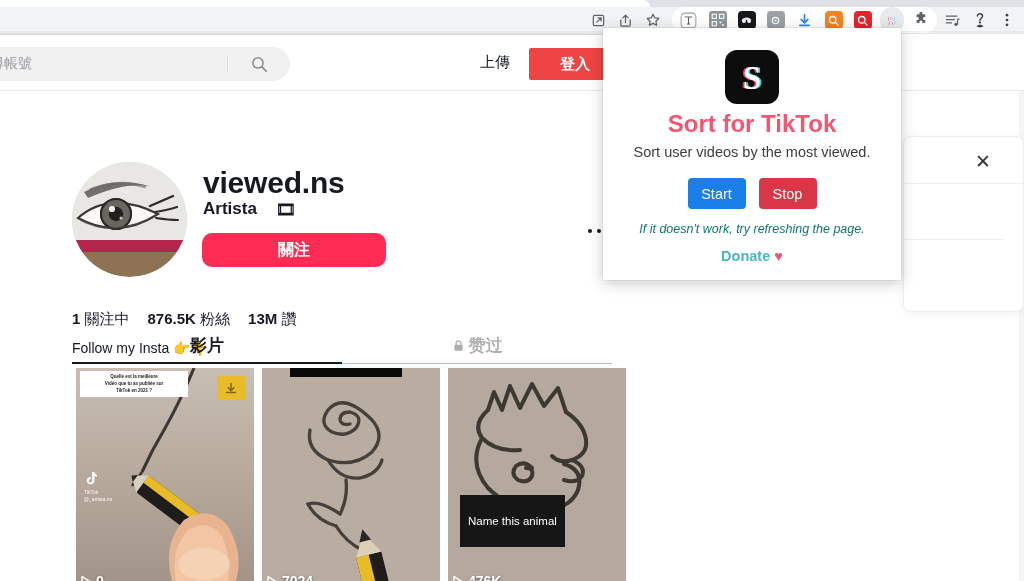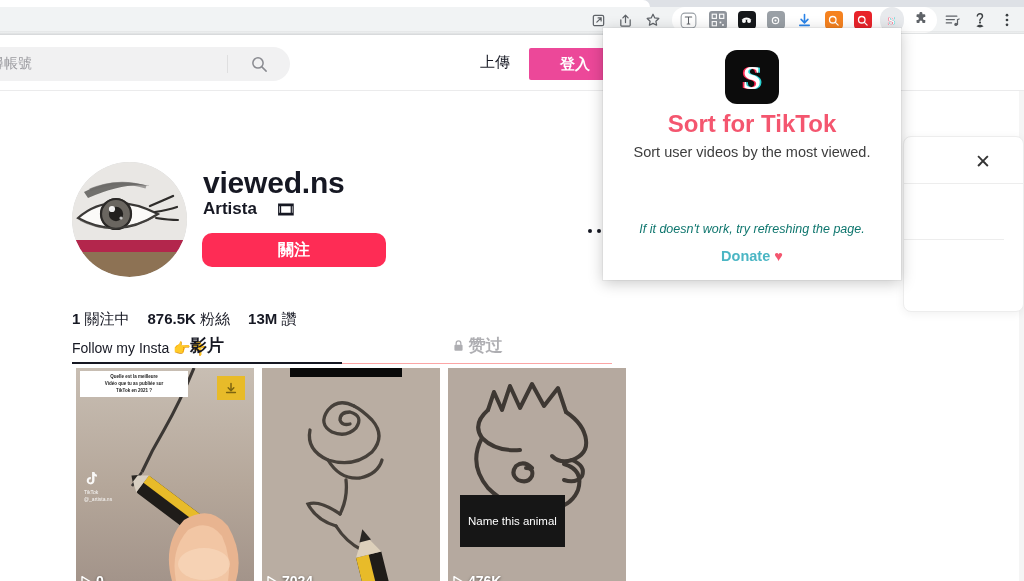--- a/index.html
+++ b/index.html
@@ -89,21 +89,21 @@
   .search-icon-wrap { width: 62px; display: flex; align-items: center; justify-content: center; }
 
   .upload-btn {
     position: absolute; left: 480px; top: 17px;
     font-size: 15px; color: #161823; font-weight: 400;
     cursor: pointer;
   }
   .login-btn {
     position: absolute; left: 529px; top: 12px;
     width: 92px; height: 32px;
-    background: #ec4899; color: #ffffff;
+    background: #ef4444; color: #ffffff;
     font-size: 15px; font-weight: 600;
     display: flex; align-items: center; justify-content: center;
     border-radius: 2px; cursor: pointer;
   }
 
   
   .profile { position: absolute; left: 0; top: 55px; width: 1024px; }
   .avatar {
     position: absolute; left: 72px; top: 71px;
     width: 115px; height: 115px; border-radius: 50%;
@@ -644,20 +644,24 @@
         <text x="24.7" y="34.5" text-anchor="middle" font-family="'Liberation Serif', serif" font-size="33" font-weight="bold" fill="#2ad4d4">S</text>
         <text x="21.3" y="34.5" text-anchor="middle" font-family="'Liberation Serif', serif" font-size="33" font-weight="bold" fill="#fe2c55">S</text>
         <text x="23" y="34.5" text-anchor="middle" font-family="'Liberation Serif', serif" font-size="33" font-weight="bold" fill="#ffffff">S</text>
       </svg>
     </div>
 
     <div class="popup-title">Sort for TikTok</div>
 
     <div class="popup-sub">Sort user videos by the most viewed.</div>
 
+    <div class="popup-btns">
+      <button class="pbtn" style="background:#1a7fe8;">Start</button>
+      <button class="pbtn" style="background:#d93747;">Stop</button>
+    </div>
 
     <div class="popup-note">If it doesn't work, try refreshing the page.</div>
 
     <div class="popup-donate">
       <span>Donate</span>
       <span class="heart">♥</span>
     </div>
   </div>
 
 </div>

